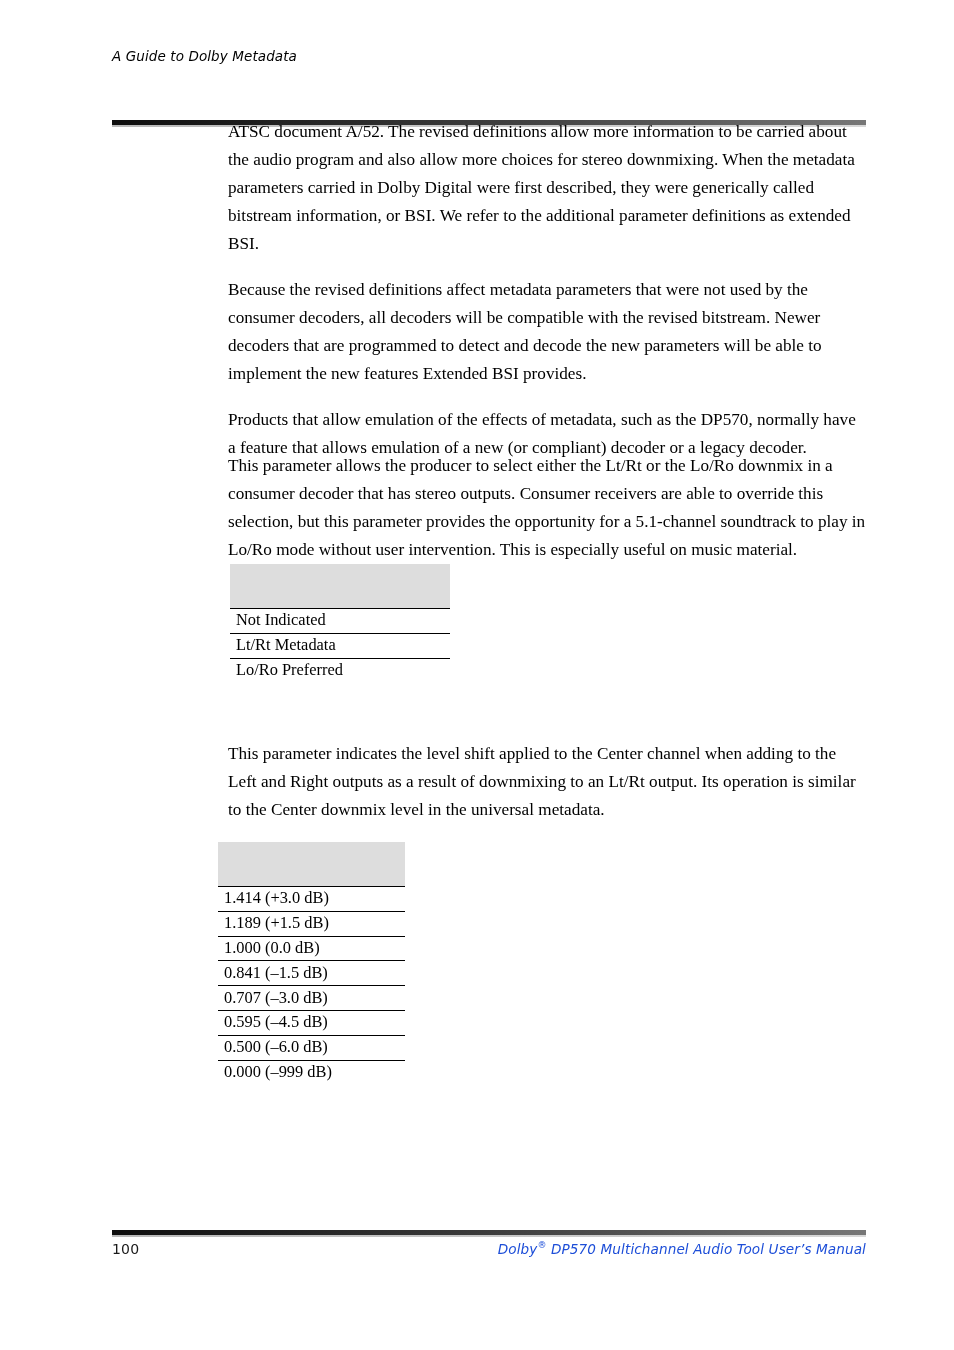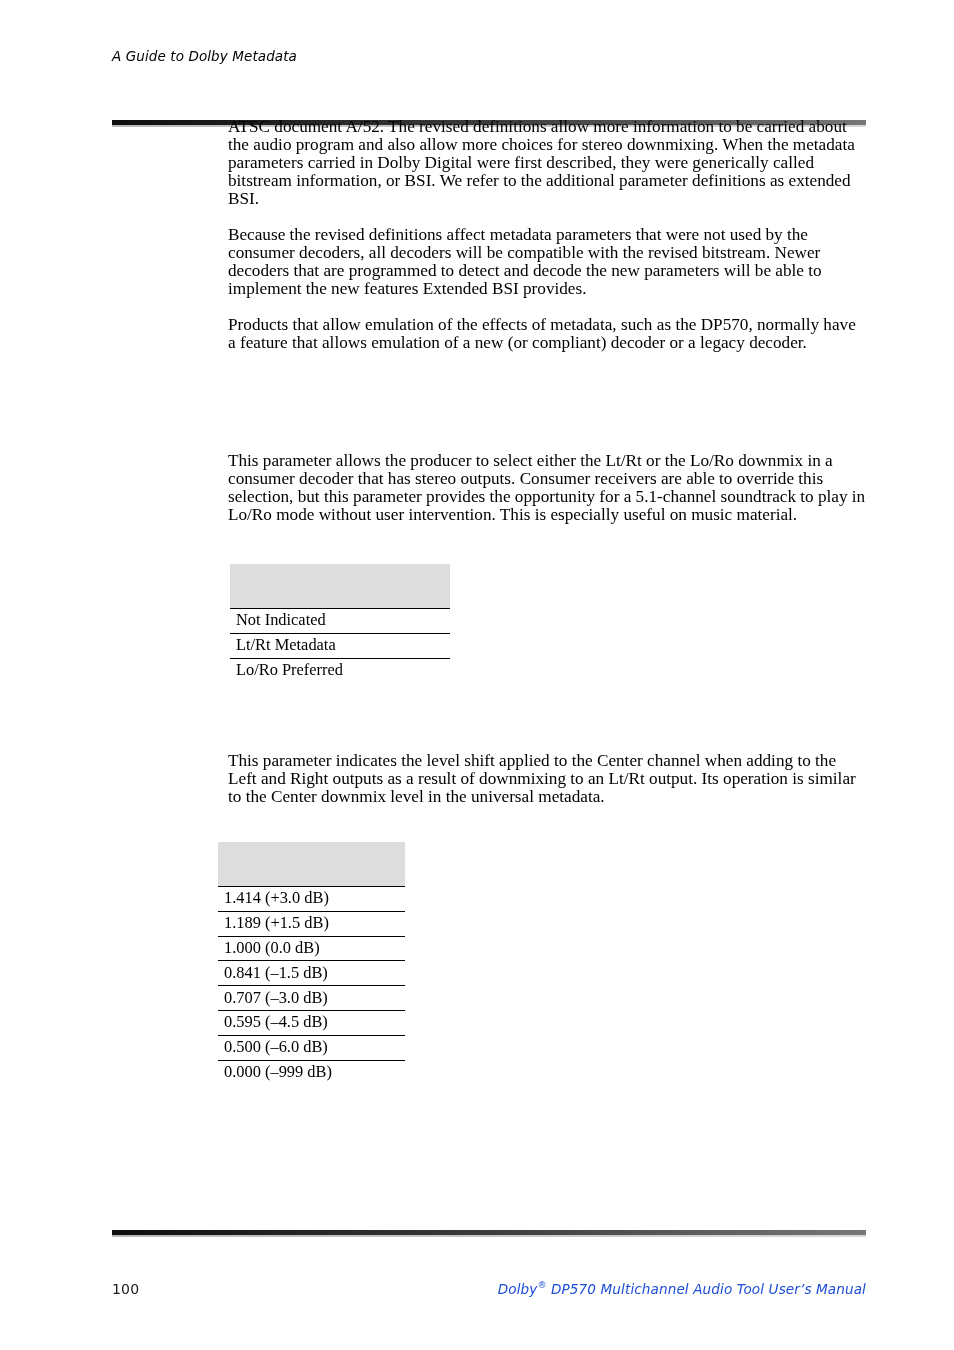--- a/index.html
+++ b/index.html
@@ -65,21 +65,21 @@
     position: absolute;
     left: 228px;
     top: 118px;
     width: 638px;
   }
 
   p.para {
     margin: 0 0 18px 0;
     font-family: "Liberation Serif", serif;
     font-size: 17.2px;
-    line-height: 18px;
+    line-height: 28px;
     text-align: left;
     color: #000000;
   }
   p.para:last-child { margin-bottom: 0; }
 
   .section {
     position: absolute;
     left: 228px;
     width: 638px;
   }
@@ -135,21 +135,20 @@
   }
   .footer .rule { top: 0; left: 0; width: 754px; }
   .footer-row {
     position: absolute;
     top: 11px;
     left: 0;
     width: 754px;
     display: flex;
     justify-content: space-between;
     align-items: baseline;
-    margin-top: 40px;
   }
   .footer-page {
     font-family: "DejaVu Sans", sans-serif;
     font-size: 14px;
     color: #1a1a1a;
     letter-spacing: 0.2px;
   }
   .footer-manual {
     font-family: "DejaVu Sans", sans-serif;
     font-style: italic;
@@ -205,21 +204,21 @@
         </tr>
         <tr>
           <td>Lo/Ro Preferred</td>
         </tr>
       </tbody>
     </table>
   </div>
 
   <div class="section" style="top: 706px;">
     <div class="heading"></div>
-    <p class="para" style="margin-top: 24px;">This parameter indicates the level shift applied to the Center channel when adding to the Left and Right outputs as a result of downmixing to an Lt/Rt output. Its operation is similar to the Center downmix level in the universal metadata.</p>
+    <p class="para" style="margin-top: 12px;">This parameter indicates the level shift applied to the Center channel when adding to the Left and Right outputs as a result of downmixing to an Lt/Rt output. Its operation is similar to the Center downmix level in the universal metadata.</p>
   </div>
 
   <div class="section" style="top: 842px; left: 218px; width: 187px;">
     <table class="opt" style="width: 187px;">
       <thead>
         <tr>
           <th></th>
         </tr>
       </thead>
       <tbody>

